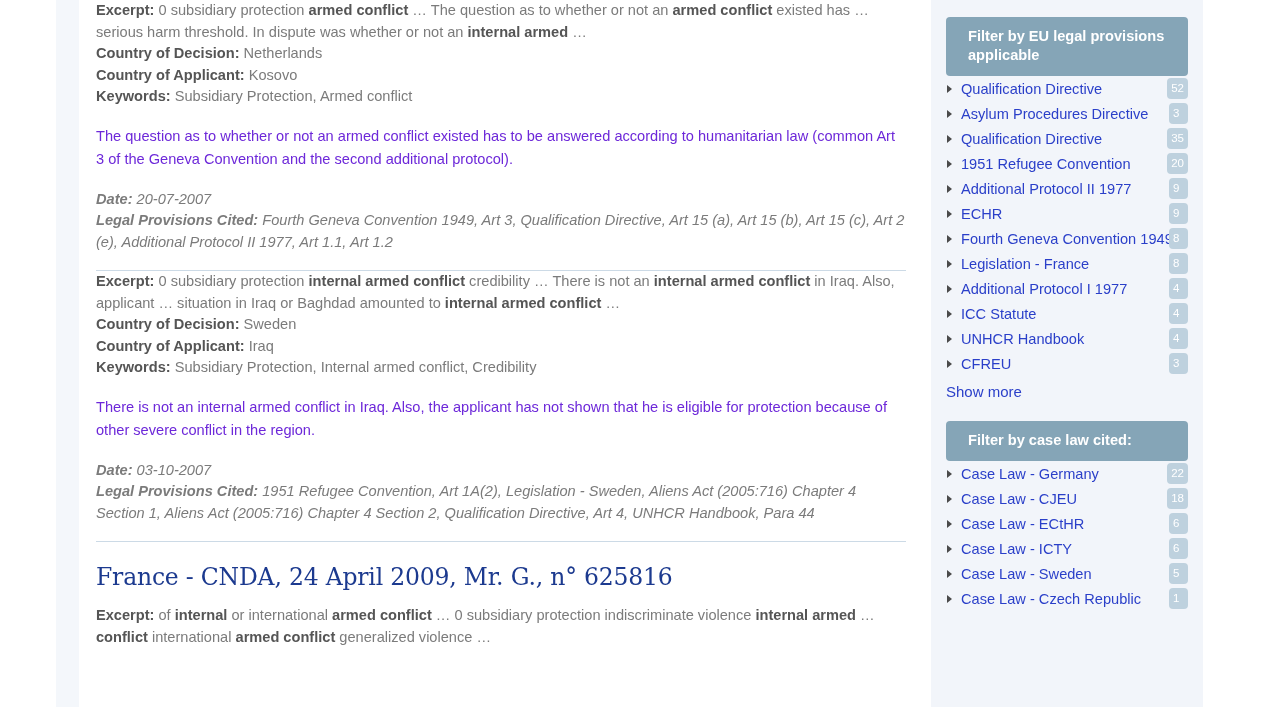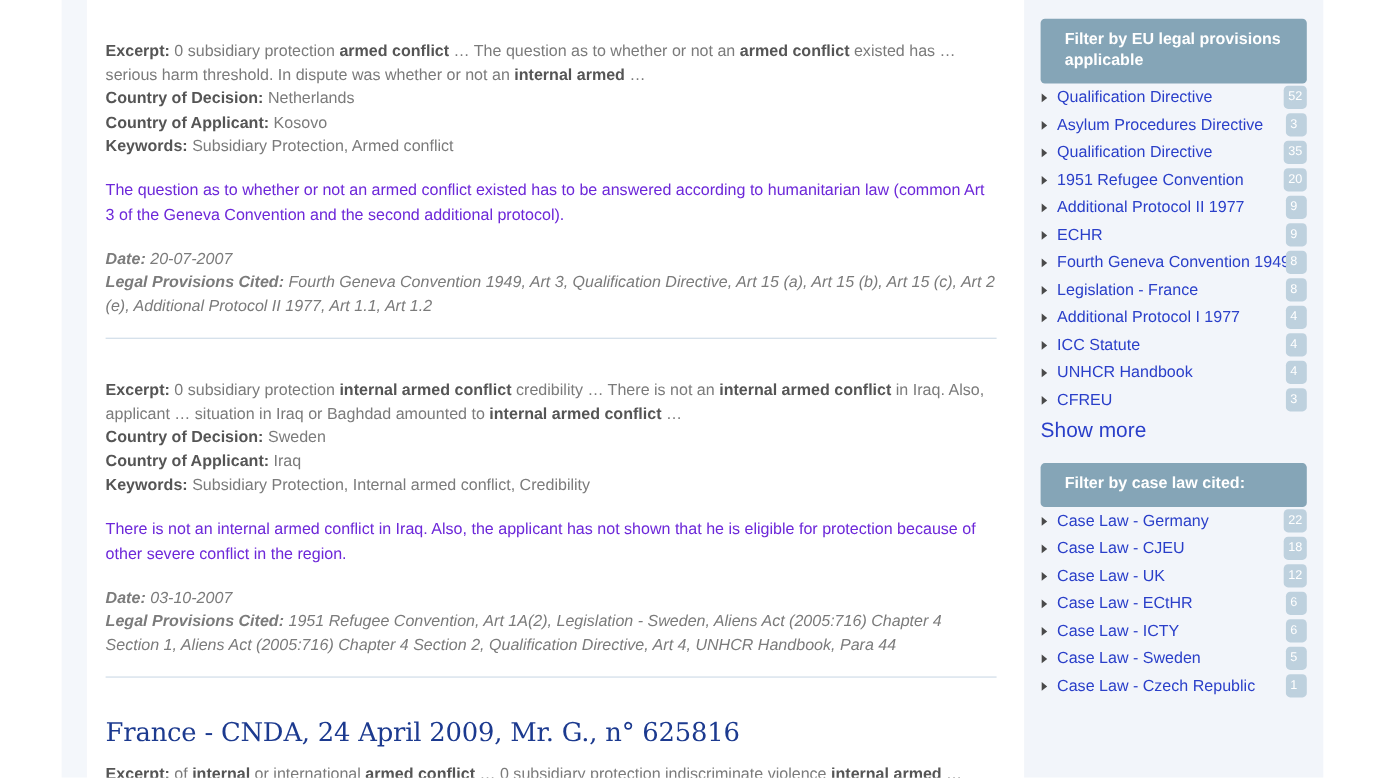--- a/index.html
+++ b/index.html
@@ -27,21 +27,20 @@
   
   .main-col {
     position: absolute;
     left: 96px; top: 0;
     width: 810px;
     height: 707px;
   }
 
   .result {
     padding: 0;
-    margin-top: 37px;
   }
   .result-divider {
     border: 0;
     border-top: 1px solid #ccdae6;
     margin: 17px 0 0 0;
     height: 0;
   }
 
   h2.result-title {
     font-family: "DejaVu Serif", "Liberation Serif", serif;
@@ -132,21 +131,21 @@
     text-align: left;
     background: #bed1de;
     color: #ffffff;
     font-size: 11.5px;
     border-radius: 4px;
     padding: 0 4px;
   }
   .show-more {
     display: block;
     color: #2a3fc9;
-    font-size: 19px;
+    font-size: 15px;
     text-decoration: none;
     margin-top: 3px;
     line-height: 25px;
   }
 </style>
 </head>
 <body>
 
 <div id="page">
 
@@ -192,21 +191,20 @@
           <li class="facet-item"><span class="tri"></span><a class="facet-link" href="#">UNHCR Handbook</a><span class="count">4</span></li>
           <li class="facet-item"><span class="tri"></span><a class="facet-link" href="#">CFREU</a><span class="count">3</span></li>
         </ul>
         <a class="show-more" href="#">Show more</a>
       </div>
       <div class="facet">
         <div class="facet-header">Filter by case law cited:</div>
         <ul class="facet-list">
           <li class="facet-item"><span class="tri"></span><a class="facet-link" href="#">Case Law - Germany</a><span class="count">22</span></li>
           <li class="facet-item"><span class="tri"></span><a class="facet-link" href="#">Case Law - CJEU</a><span class="count">18</span></li>
-          <li class="facet-item"><span class="tri"></span><a class="facet-link" href="#">Case Law - UK</a><span class="count">12</span></li>
           <li class="facet-item"><span class="tri"></span><a class="facet-link" href="#">Case Law - ECtHR</a><span class="count">6</span></li>
           <li class="facet-item"><span class="tri"></span><a class="facet-link" href="#">Case Law - ICTY</a><span class="count">6</span></li>
           <li class="facet-item"><span class="tri"></span><a class="facet-link" href="#">Case Law - Sweden</a><span class="count">5</span></li>
           <li class="facet-item"><span class="tri"></span><a class="facet-link" href="#">Case Law - Czech Republic</a><span class="count">1</span></li>
         </ul>
       </div>
     </div>
 
 </div>
 

